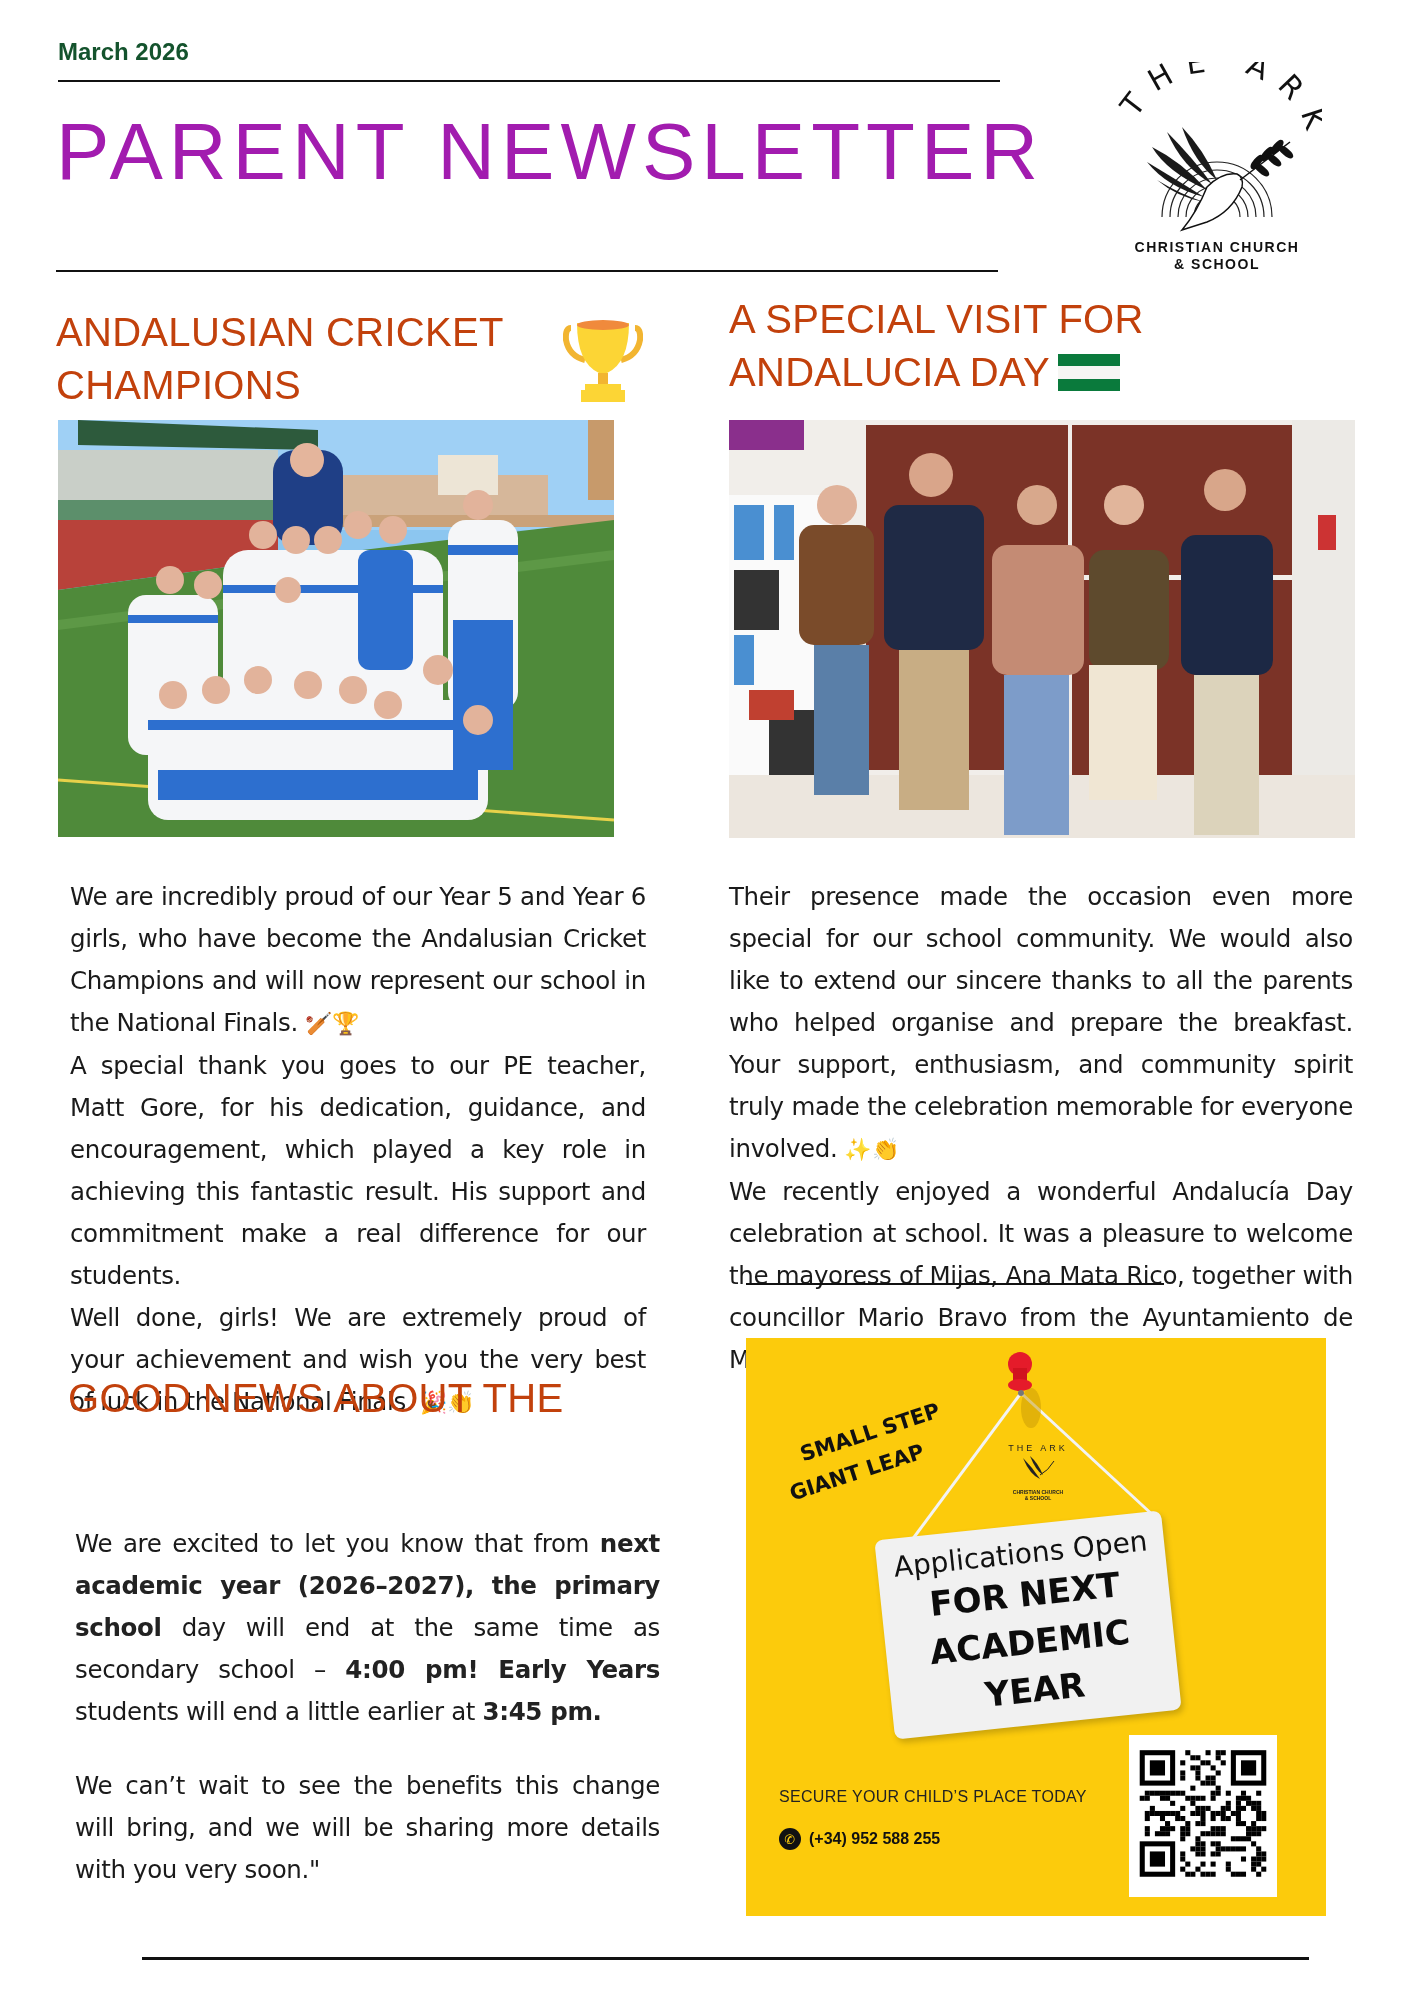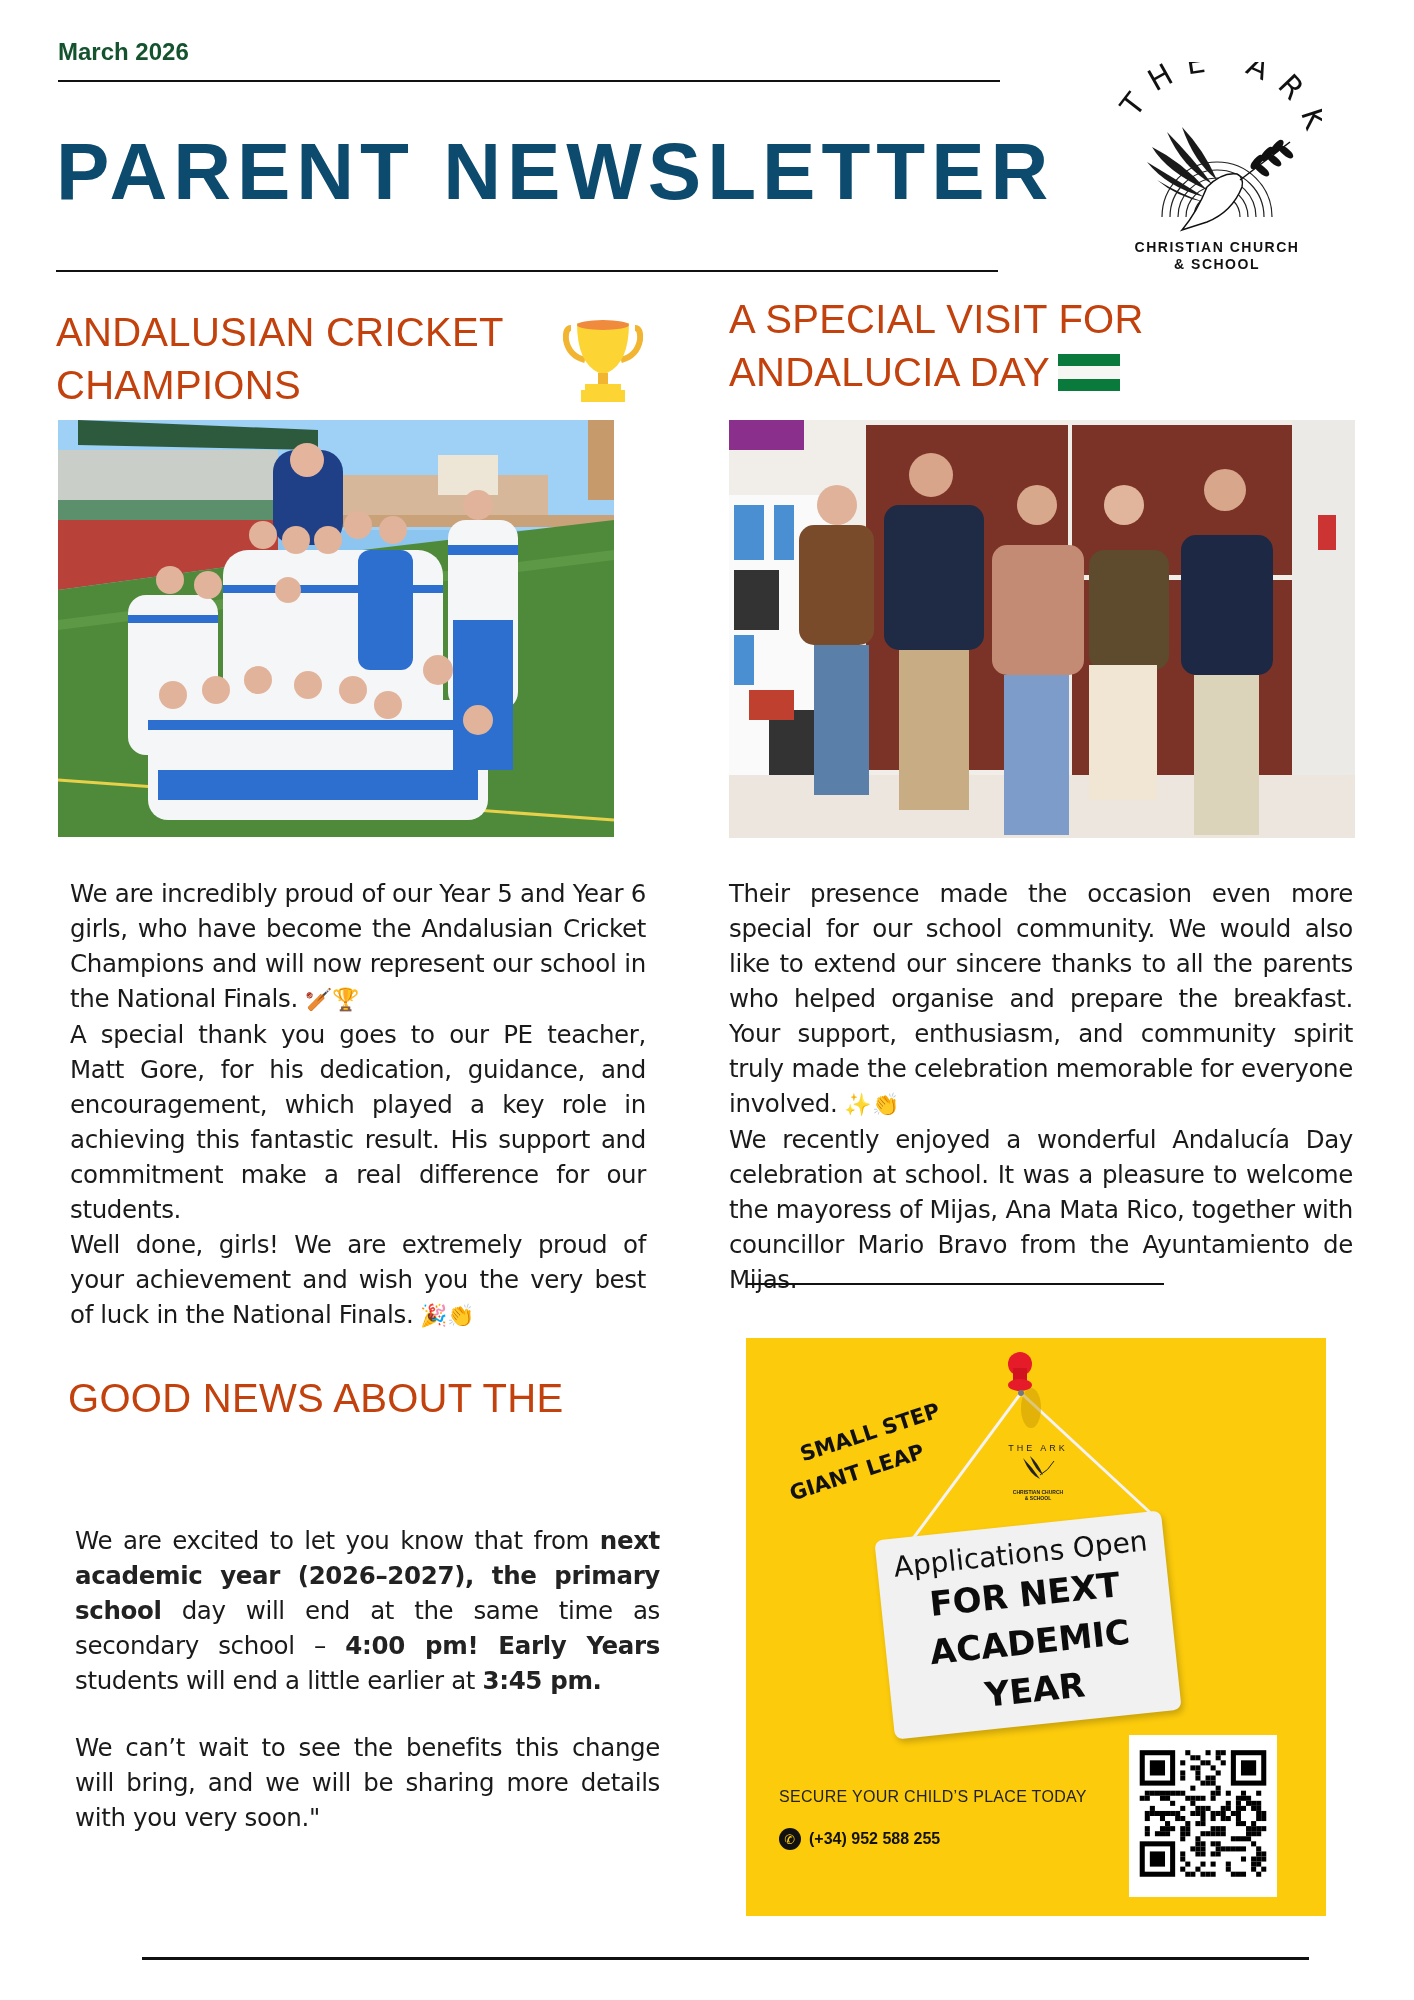--- a/index.html
+++ b/index.html
@@ -3,35 +3,35 @@
   <meta charset="utf-8">
   <style>
     html, body { margin: 0; padding: 0; background: #ffffff; }
     body { width: 1414px; height: 2000px; position: relative; overflow: hidden;
            font-family: "Liberation Sans", "DejaVu Sans", sans-serif; color: #1a1a1a; }
     .abs { position: absolute; }
 
     
     .issue-date { left: 58px; top: 38px; font-size: 24px; font-weight: bold; color: #14532d; }
     .rule { position: absolute; height: 2px; background: #111; }
-    .main-title { left: 56px; top: 132px; font-size: 80px; font-weight: bold; color: #0c4a6e;
+    .main-title { left: 56px; top: 112px; font-size: 80px; font-weight: normal; color: #a21caf;
                   letter-spacing: 6px; line-height: 1; white-space: nowrap; }
 
     
     .logo { left: 1112px; top: 62px; width: 210px; height: 220px; }
     .logo svg { display: block; }
     .logo-sub { position: absolute; left: 0; width: 210px; text-align: center; font-weight: bold;
                 font-size: 14px; letter-spacing: 1.5px; color: #111; line-height: 17px; }
 
     
     .sec-head { font-size: 40px; font-weight: normal; color: #c2410c; line-height: 53px;
                 letter-spacing: 0.3px; }
 
     
-    .body-text { font-size: 24.5px; line-height: 35px; text-align: justify; color: #1a1a1a;
+    .body-text { font-size: 24.5px; line-height: 42px; text-align: justify; color: #1a1a1a;
                  font-family: "DejaVu Sans", sans-serif; font-weight: normal; letter-spacing: -0.35px; }
     .body-text p { margin: 0; }
     .body-text b { font-weight: bold; color: #222; }
     .emoji { font-size: 22px; }
 
     
     .photo { overflow: hidden; }
 
     
     .poster { left: 746px; top: 1338px; width: 580px; height: 578px; background: #fccb0c; overflow: hidden; }

